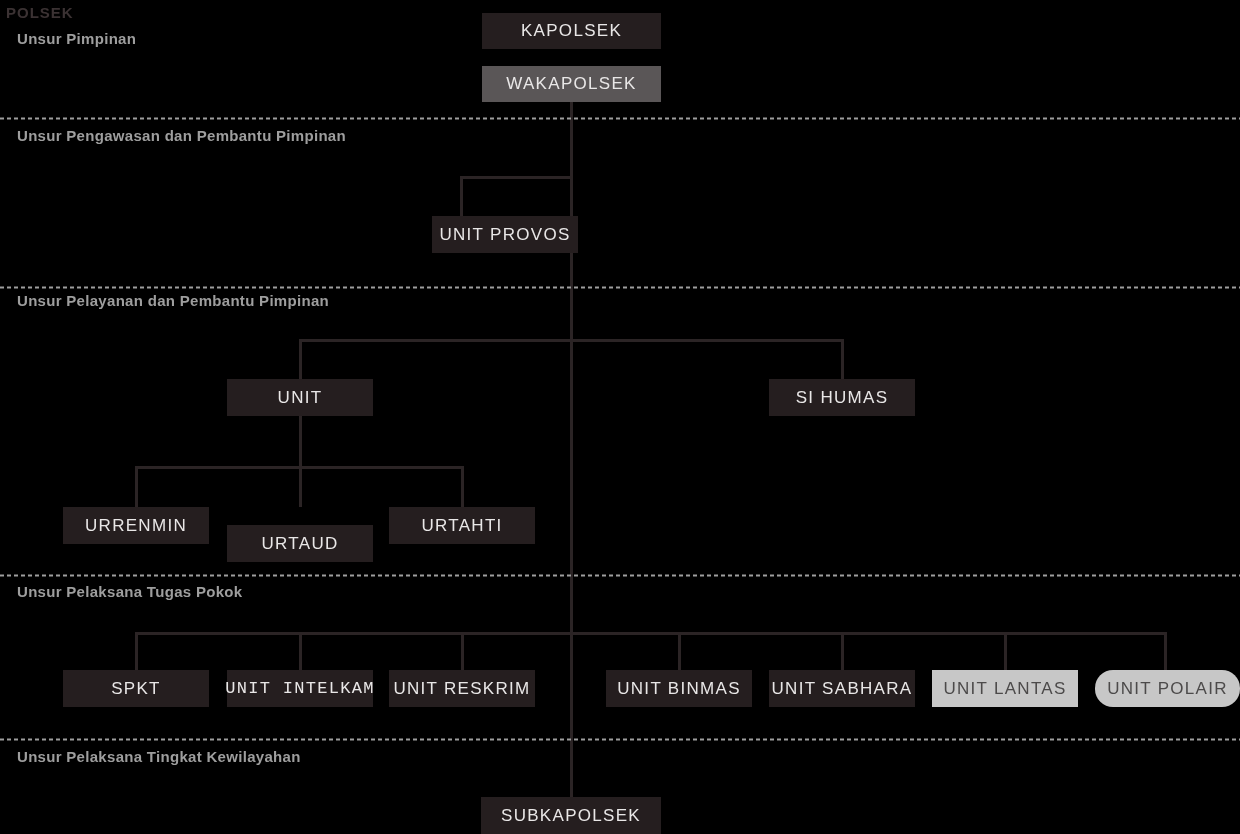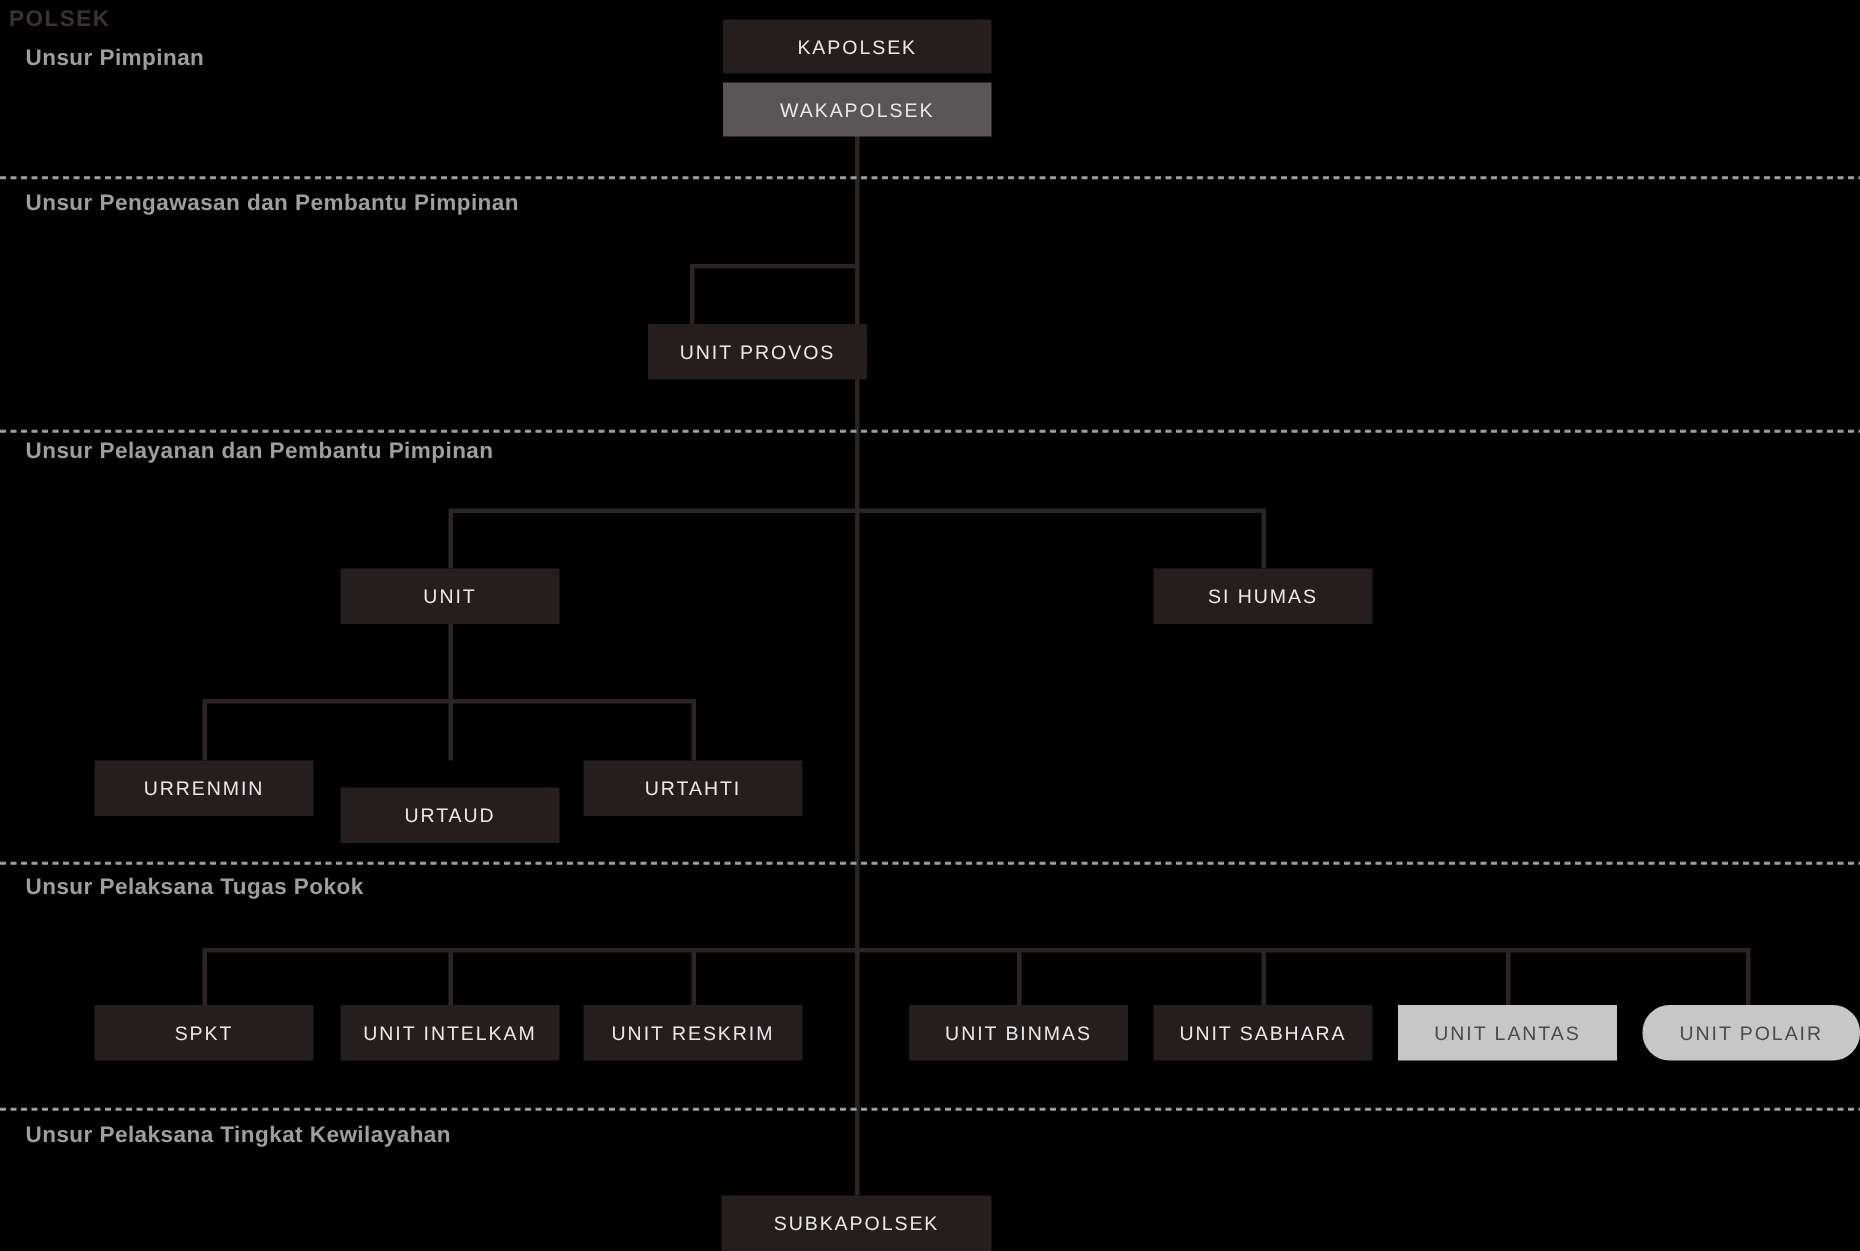--- a/index.html
+++ b/index.html
@@ -20,21 +20,21 @@
     width:1240px;height:834px;
     background:var(--bg);
     overflow:hidden;
     font-family:"Liberation Sans", sans-serif;
     padding-left:36px;
   }
   .connector-layer{position:absolute;left:0;top:0;z-index:1;}
   .node{
     position:absolute;z-index:2;
     display:flex;align-items:center;justify-content:center;
-    font-size:13px;letter-spacing:1.3px;font-weight:400;
+    font-size:17px;letter-spacing:1.3px;font-weight:400;
     box-sizing:border-box;white-space:nowrap;
   }
   .node.dark{background:var(--node-dark);color:var(--text-on-dark);}
   .node.gray{background:var(--node-gray);color:var(--text-on-dark);}
   .node.light{background:var(--node-light);color:var(--text-on-light);}
   .page-title{
     position:absolute;left:6px;top:4px;z-index:3;
     font-size:15px;font-weight:bold;letter-spacing:1px;color:var(--title);
   }
   .section-label{
@@ -68,32 +68,32 @@
   </svg>
 
   <div class="page-title">POLSEK</div>
   <div class="section-label" style="top:30px;">Unsur Pimpinan</div>
   <div class="section-label" style="top:127px;">Unsur Pengawasan dan Pembantu Pimpinan</div>
   <div class="section-label" style="top:292px;">Unsur Pelayanan dan Pembantu Pimpinan</div>
   <div class="section-label" style="top:583px;">Unsur Pelaksana Tugas Pokok</div>
   <div class="section-label" style="top:748px;">Unsur Pelaksana Tingkat Kewilayahan</div>
 
   <div class="node dark" style="left:482px;top:13px;width:179px;height:36px;">KAPOLSEK</div>
-  <div class="node gray" style="left:482px;top:55px;width:179px;height:36px;">WAKAPOLSEK</div>
+  <div class="node gray" style="left:482px;top:66px;width:179px;height:36px;">WAKAPOLSEK</div>
 
   <div class="node dark" style="left:388px;top:216px;width:146px;height:37px;margin-left:44px;">UNIT PROVOS</div>
 
   <div class="node dark" style="left:227px;top:379px;width:146px;height:37px;">UNIT</div>
   <div class="node dark" style="left:769px;top:379px;width:146px;height:37px;">SI HUMAS</div>
   <div class="node dark" style="left:63px;top:507px;width:146px;height:37px;">URRENMIN</div>
   <div class="node dark" style="left:227px;top:507px;width:146px;height:37px;margin-top:18px;">URTAUD</div>
   <div class="node dark" style="left:389px;top:507px;width:146px;height:37px;">URTAHTI</div>
 
   <div class="node dark" style="left:63px;top:670px;width:146px;height:37px;">SPKT</div>
-  <div class="node dark" style="left:227px;top:670px;width:146px;height:37px;">UNIT INTELKAM</div>
+  <div class="node dark" style="left:227px;top:670px;width:146px;height:37px;font-family:Liberation Mono, monospace;">UNIT INTELKAM</div>
   <div class="node dark" style="left:389px;top:670px;width:146px;height:37px;">UNIT RESKRIM</div>
   <div class="node dark" style="left:606px;top:670px;width:146px;height:37px;">UNIT BINMAS</div>
   <div class="node dark" style="left:769px;top:670px;width:146px;height:37px;">UNIT SABHARA</div>
   <div class="node light" style="left:932px;top:670px;width:146px;height:37px;">UNIT LANTAS</div>
   <div class="node light" style="left:1095px;top:670px;width:145px;height:37px;border-radius:18px;">UNIT POLAIR</div>
 
   <div class="node dark" style="left:481px;top:797px;width:180px;height:37px;">SUBKAPOLSEK</div>
 
 </div>
 

